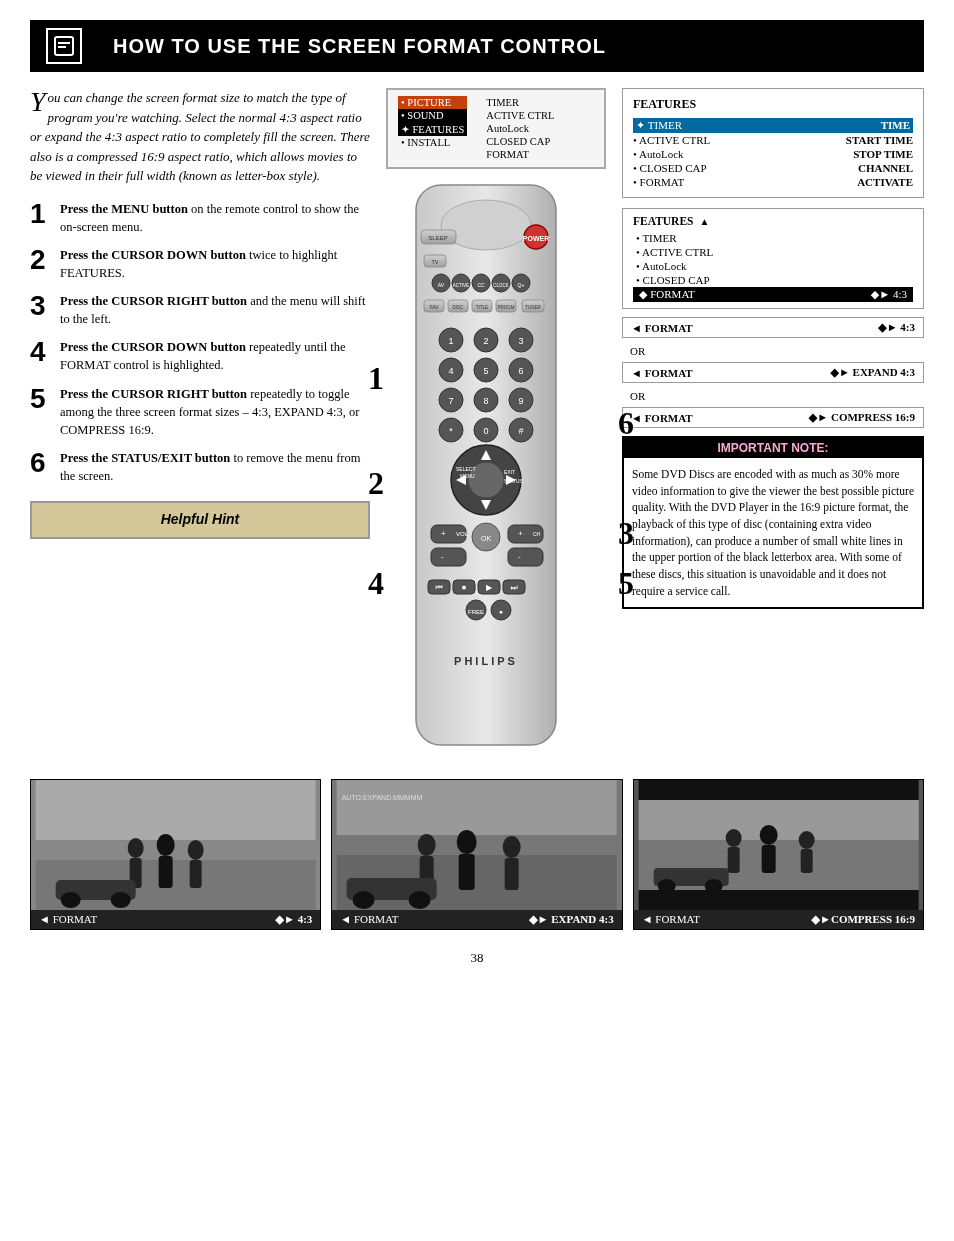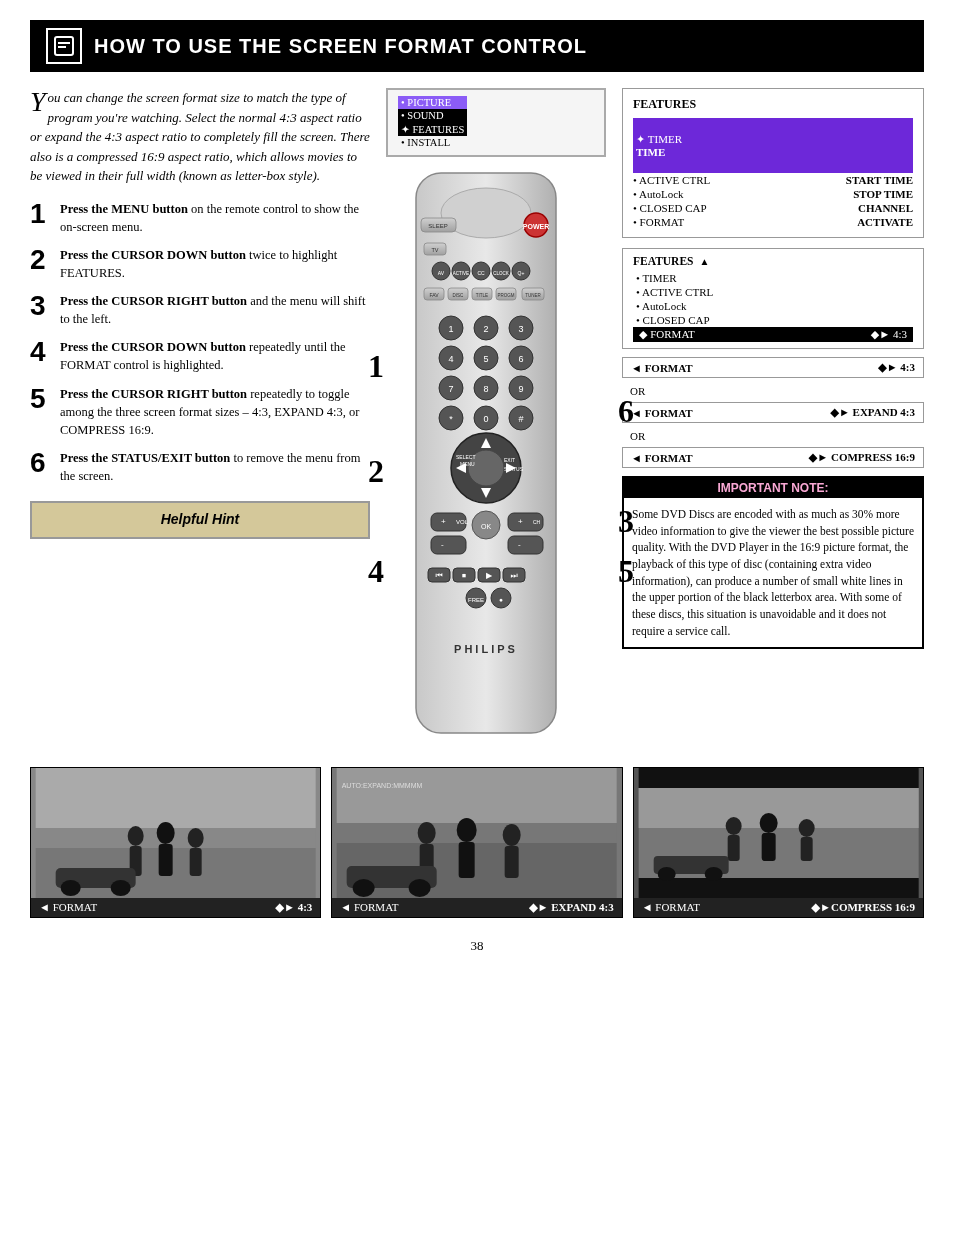--- a/index.html
+++ b/index.html
@@ -14,20 +14,21 @@
     }
 
     
     .page-header {
       background: #000;
       color: #fff;
       display: flex;
       align-items: center;
       padding: 8px 16px;
       margin-bottom: 16px;
+      gap: 19px;
     }
     .header-icon {
       width: 36px;
       height: 36px;
       border: 2px solid #fff;
       display: flex;
       align-items: center;
       justify-content: center;
       margin-right: 12px;
       font-size: 18px;
@@ -133,24 +134,23 @@
       font-size: 12px;
       margin-bottom: 6px;
     }
     .menu-item {
       display: flex;
       justify-content: space-between;
       padding: 1px 0;
       font-size: 11px;
     }
     .menu-item.highlighted {
-      background: #6d28d9;
+      background: #0369a1;
       color: #fff;
-      padding: 15px 3px;
-      flex-direction: column;
+      padding: 1px 3px;
     }
     .menu-item .item-label { }
     .menu-item .item-value { font-weight: bold; }
 
     .menu-box-small {
       border: 1px solid #999;
       padding: 6px 10px;
       margin-bottom: 8px;
       font-size: 11px;
     }
@@ -257,21 +257,21 @@
       background: #f5f5f5;
       padding: 6px 10px;
       margin-bottom: 8px;
       font-size: 11px;
     }
     .om-item {
       padding: 1px 3px;
       font-size: 10.5px;
     }
     .om-item.active {
-      background: #8b5cf6;
+      background: #c2410c;
       color: #fff;
     }
   </style>
 </head>
 <body>
 
 <div class="page-header">
   <div class="header-icon">
     <svg width="24" height="24" viewBox="0 0 24 24" fill="white">
       <rect x="3" y="3" width="18" height="18" rx="2" fill="none" stroke="white" stroke-width="2"></rect>
@@ -360,20 +360,27 @@
           <div class="om-item active" style="background:#000;color:#fff;">
             <span>• SOUND</span>
           </div>
           <div class="om-item" style="background:#000;color:#fff;">
             <span>✦ FEATURES</span>
           </div>
           <div class="om-item">
             <span>• INSTALL</span>
           </div>
         </div>
+        <div>
+          <div class="om-item">TIMER</div>
+          <div class="om-item">ACTIVE CTRL</div>
+          <div class="om-item">AutoLock</div>
+          <div class="om-item">CLOSED CAP</div>
+          <div class="om-item">FORMAT</div>
+        </div>
       </div>
     </div>
 
     <div class="remote-wrap" style="position:relative;">
 
       
       <div style="position:absolute; top:185px; left:-18px; font-size:32px; font-weight:bold; z-index:10;">1</div>
       <div style="position:absolute; top:290px; left:-18px; font-size:32px; font-weight:bold; z-index:10;">2</div>
       <div style="position:absolute; top:390px; left:-18px; font-size:32px; font-weight:bold; z-index:10;">4</div>
       <div style="position:absolute; top:230px; right:-28px; font-size:32px; font-weight:bold; z-index:10;">6</div>

